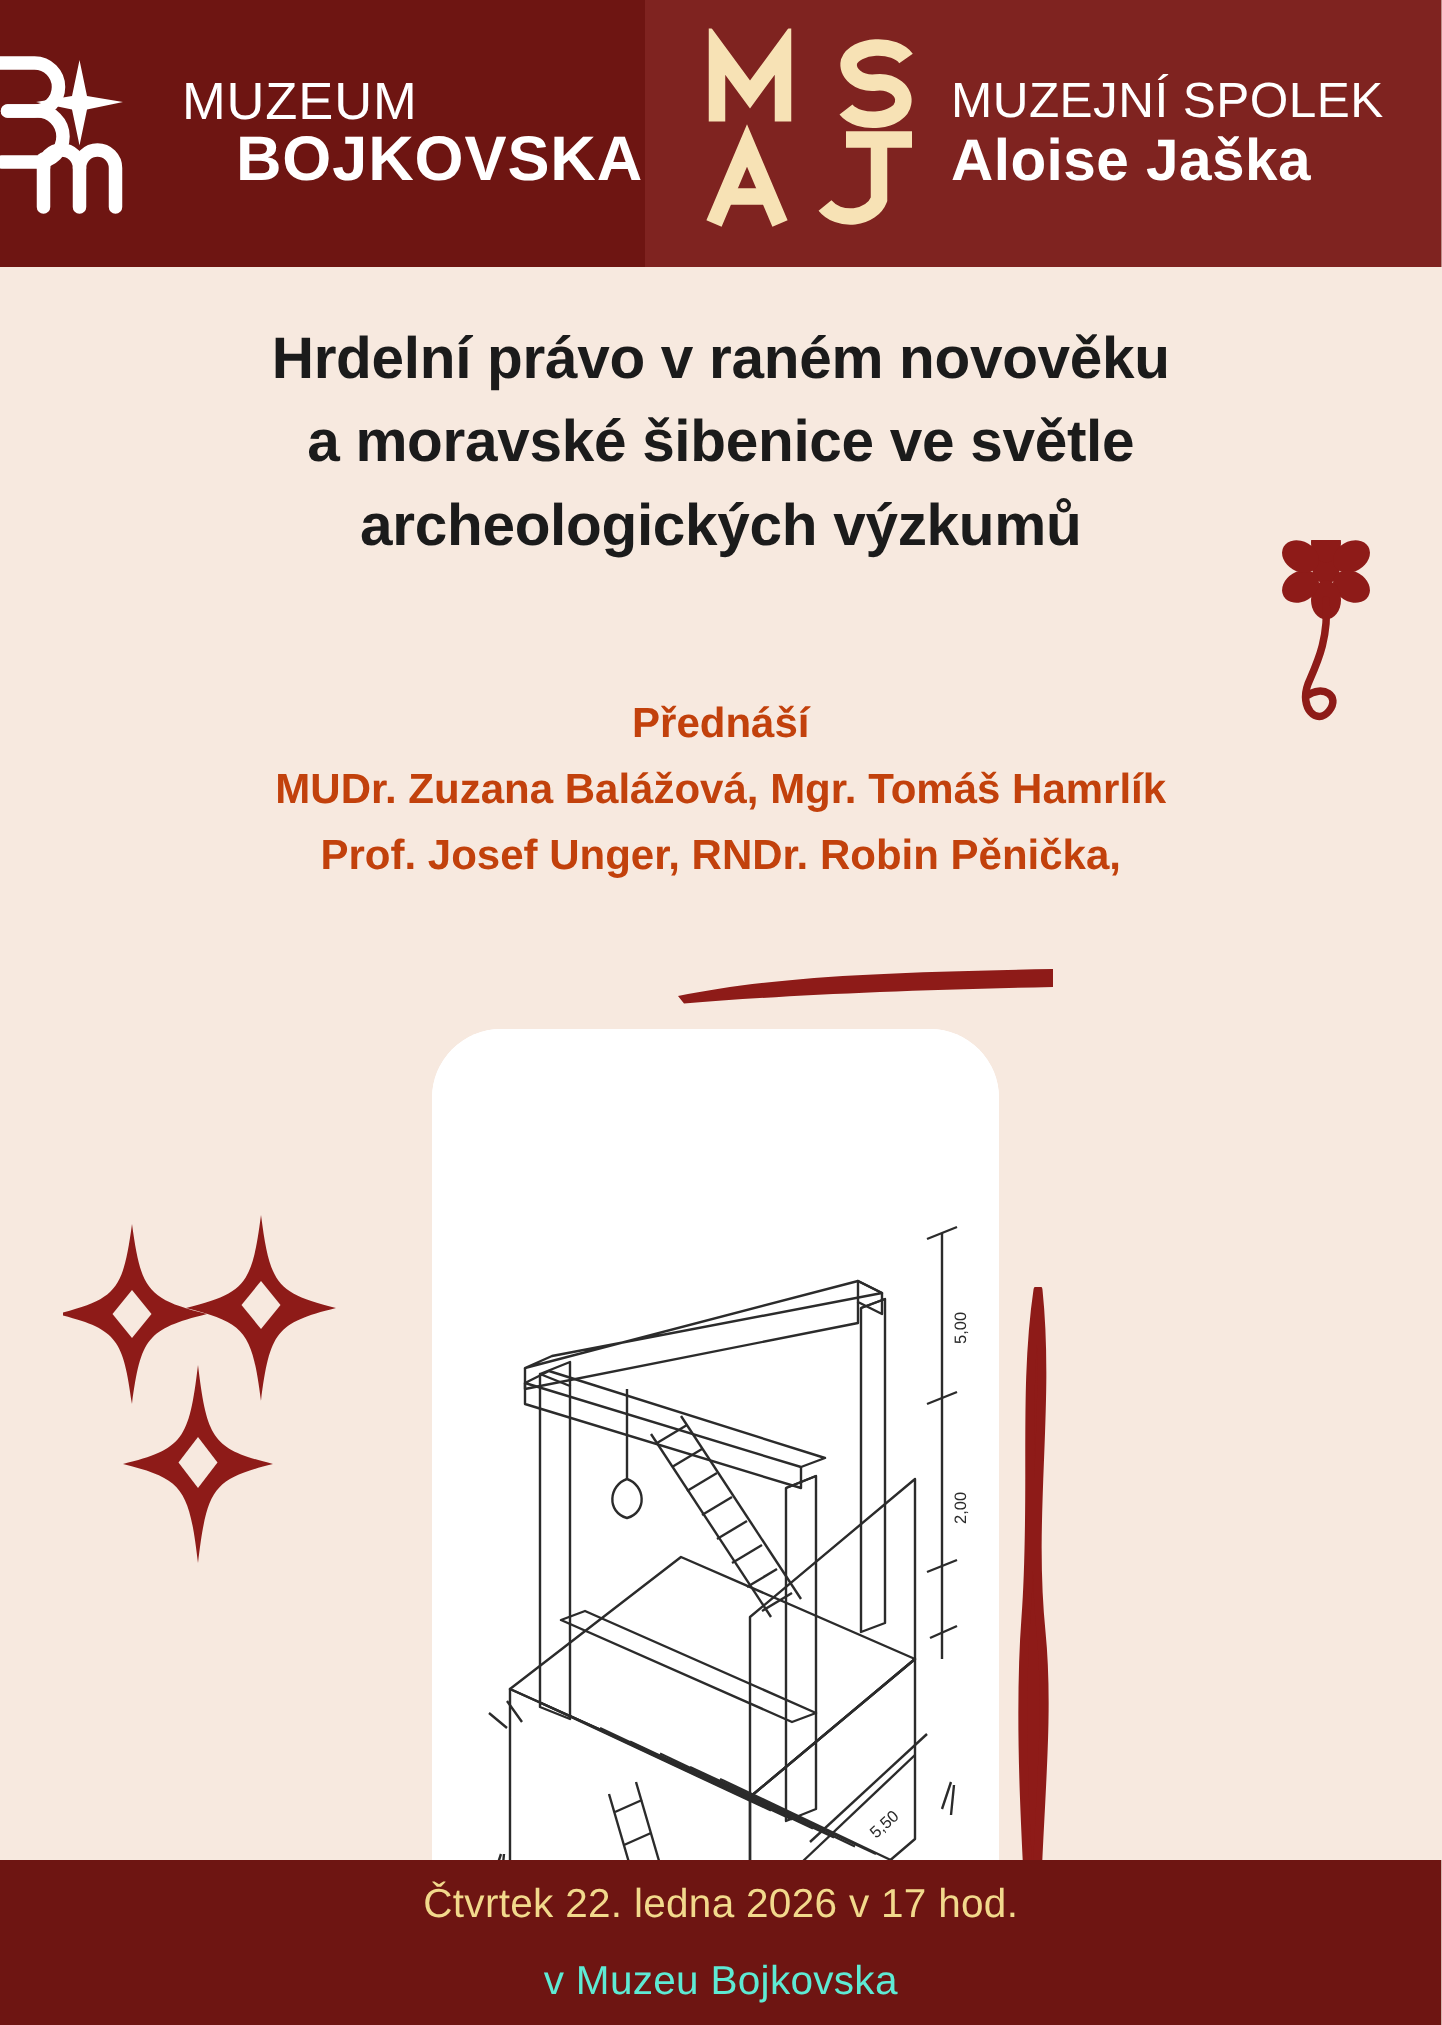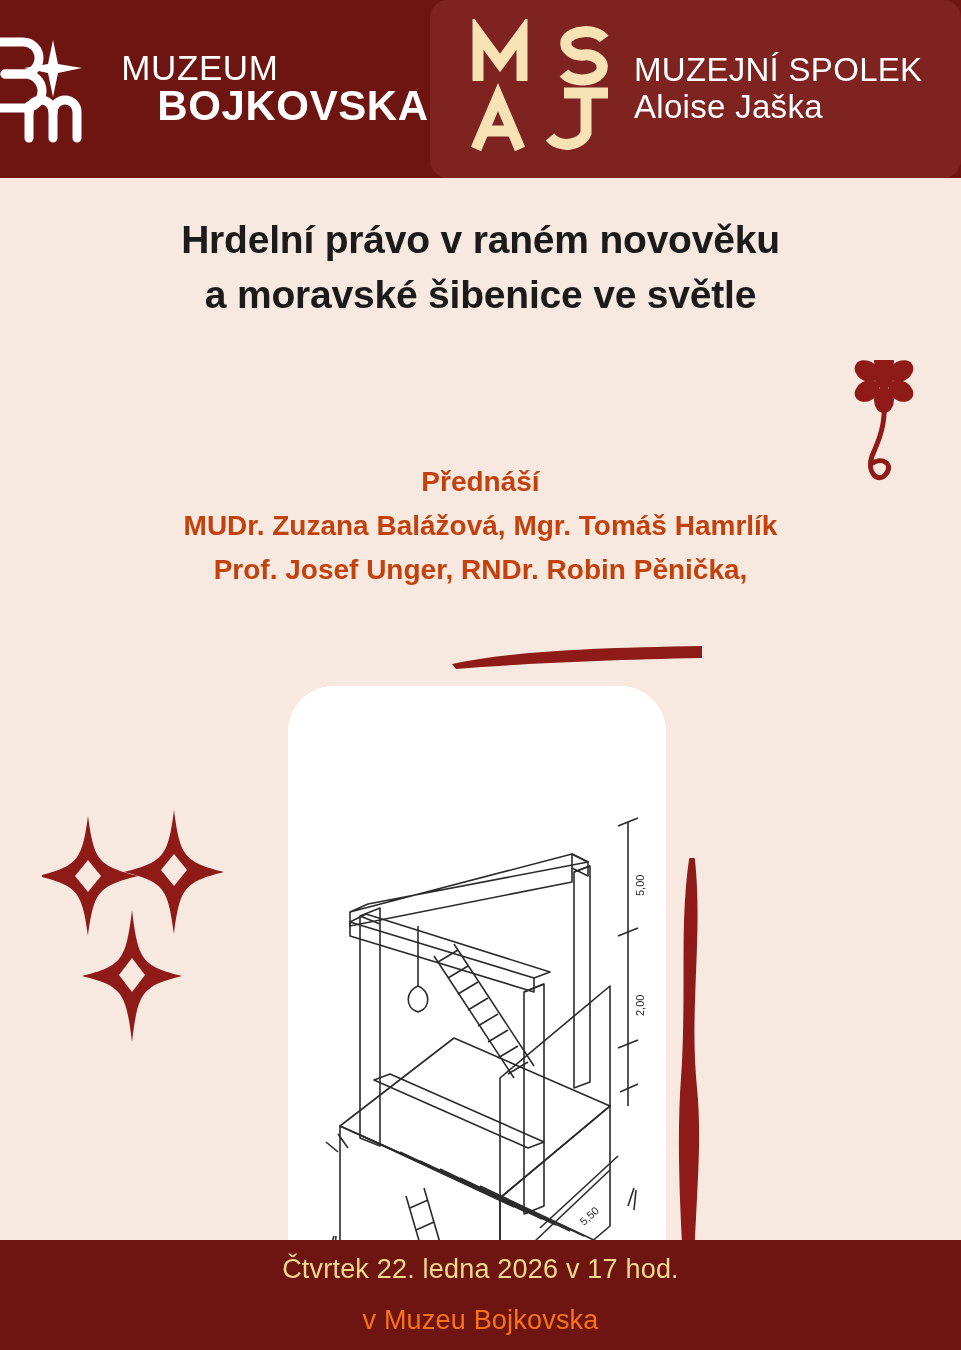--- a/index.html
+++ b/index.html
@@ -33,21 +33,20 @@
     justify-content: center;
     position: relative;
   }
   .header-right {
     flex: 1;
     background: #7f2320;
     display: flex;
     align-items: center;
     padding-left: 36px;
     box-sizing: border-box;
-    border-radius: 18px;
   }
 
   
   .mb-logo {
     display: flex;
     align-items: center;
     gap: 16px;
     transform: translateX(-6px);
   }
   .mb-mark {
@@ -89,22 +88,22 @@
     line-height: 1.12;
   }
   .msaj-line1 {
     display: block;
     font-size: 33px;
     font-weight: 400;
     letter-spacing: 0.3px;
   }
   .msaj-line2 {
     display: block;
-    font-size: 33px;
-    font-weight: 400;
+    font-size: 39px;
+    font-weight: 700;
     letter-spacing: 0.3px;
   }
 
   
   .body-area {
     position: absolute;
     left: 0; top: 178px;
     width: 961px;
     height: 1062px;
     background: #f7e9df;
@@ -197,21 +196,21 @@
     justify-content: center;
   }
   .footer-line1 {
     color: #f2d98c;
     font-size: 27px;
     font-weight: 400;
     letter-spacing: 0.2px;
     margin-bottom: 20px;
   }
   .footer-line2 {
-    color: #f97316;
+    color: #5eead4;
     font-size: 27px;
     font-weight: 400;
     letter-spacing: 0.2px;
   }
 </style>
 </head>
 <body>
 
 <div class="header">
 
@@ -267,20 +266,21 @@
       </div>
     </div>
   </div>
 </div>
 
 <div class="body-area">
 
   <div class="title">
     <span>Hrdelní právo v raném novověku</span>
     <span>a moravské šibenice ve světle</span>
+    <span>archeologických výzkumů</span>
   </div>
 
   <div class="speakers">
     <span>Přednáší</span>
     <span>MUDr. Zuzana Balážová, Mgr. Tomáš Hamrlík</span>
     <span>Prof. Josef Unger, RNDr. Robin Pěnička,</span>
   </div>
 
   <div class="flower">
     <svg width="92" height="140" viewBox="0 0 92 140" aria-hidden="true">

